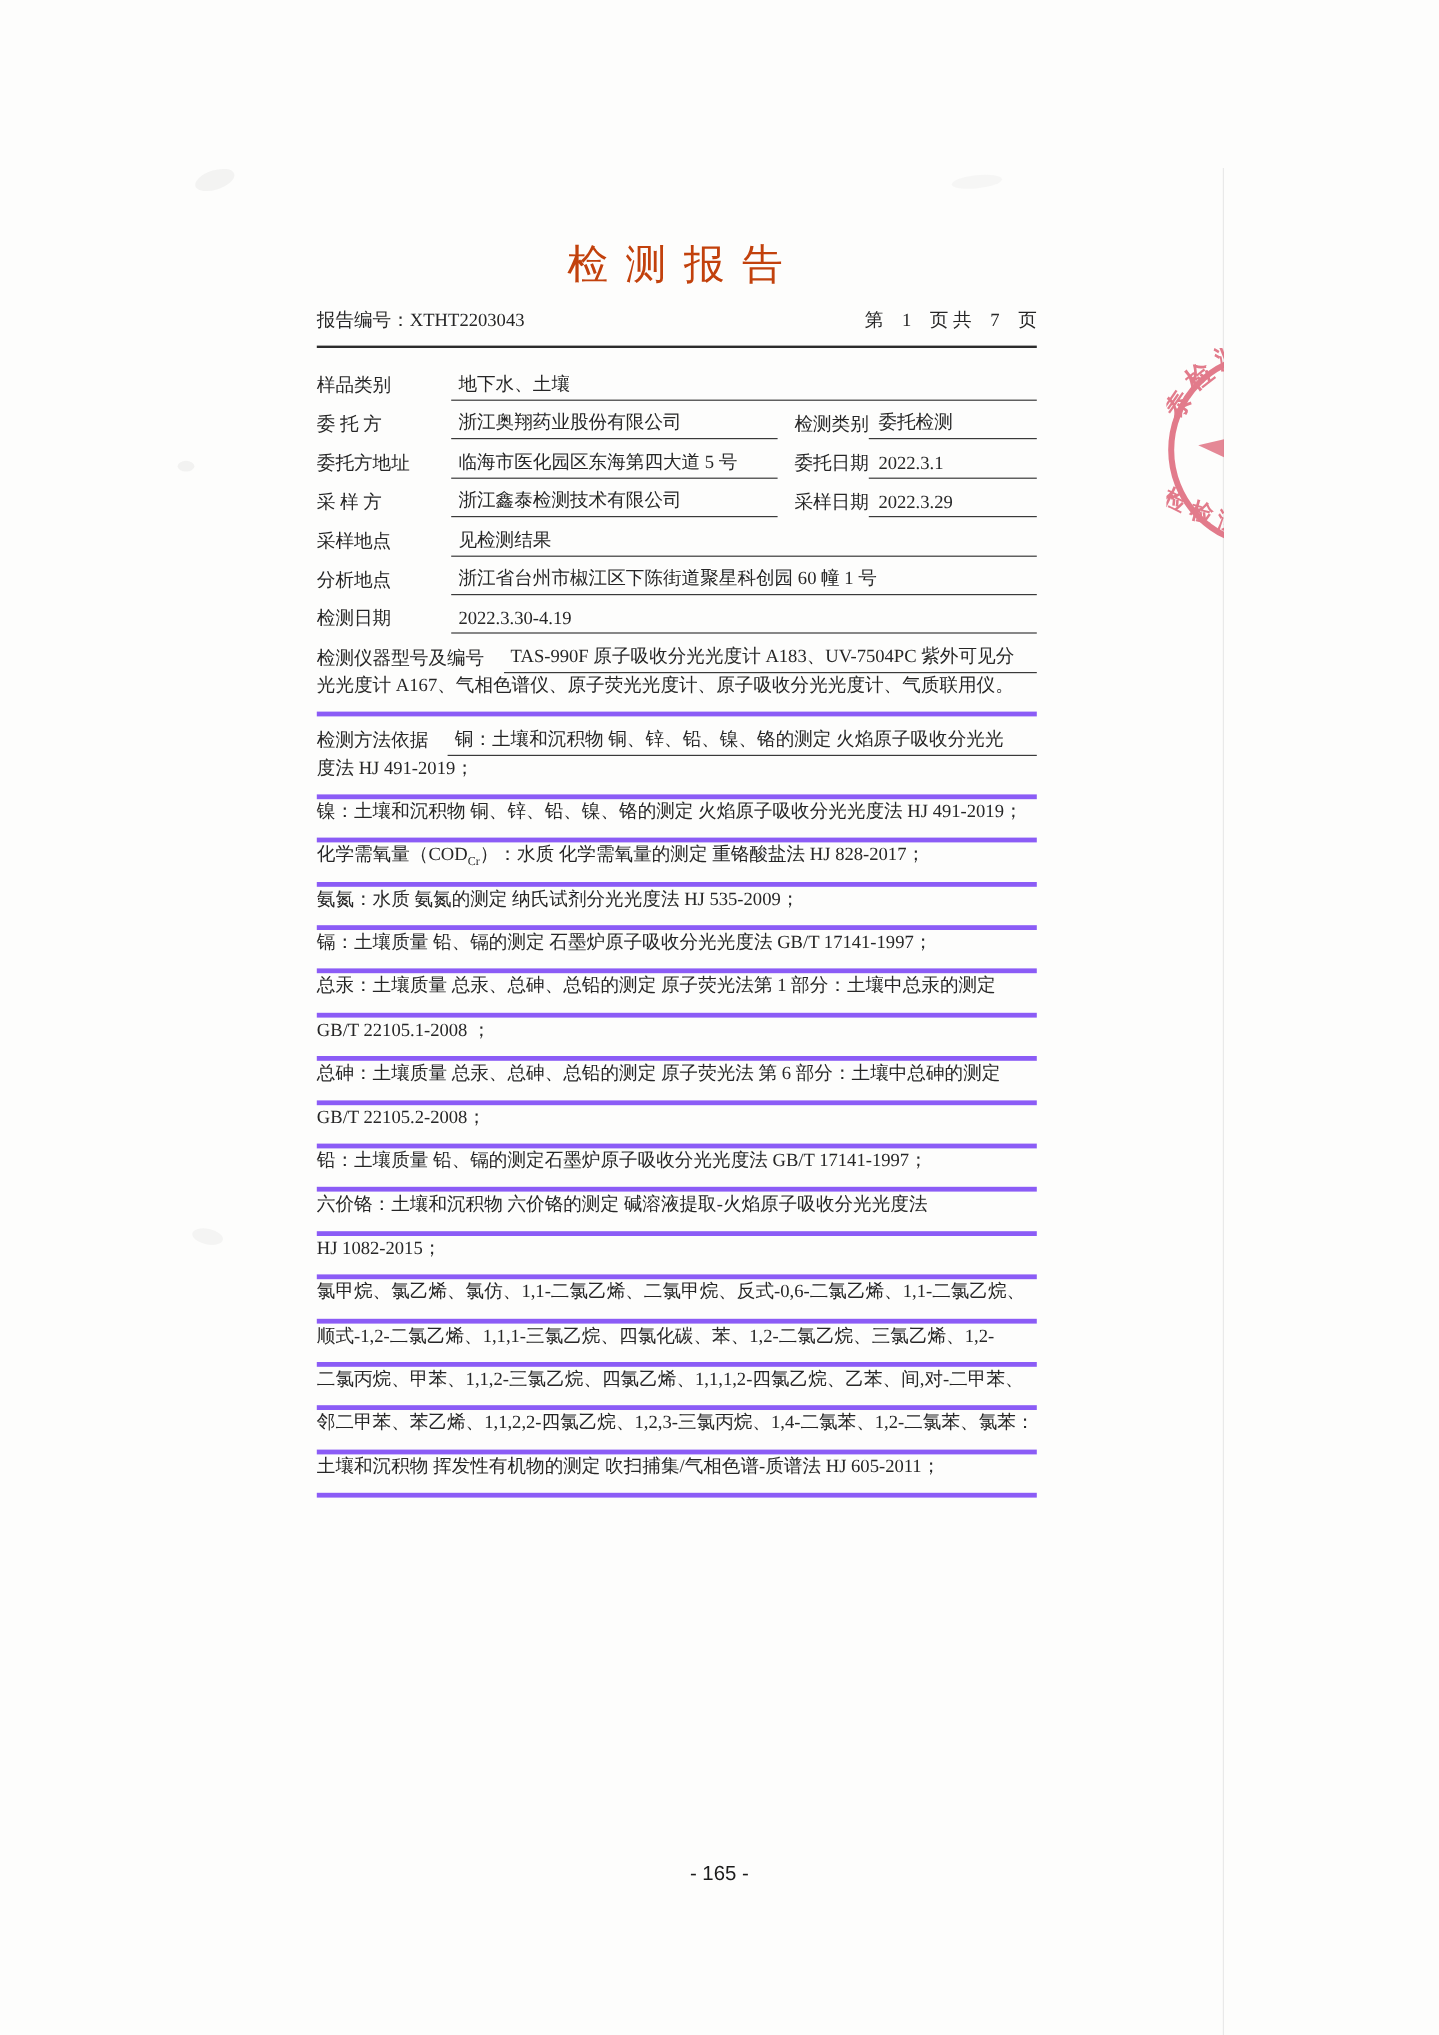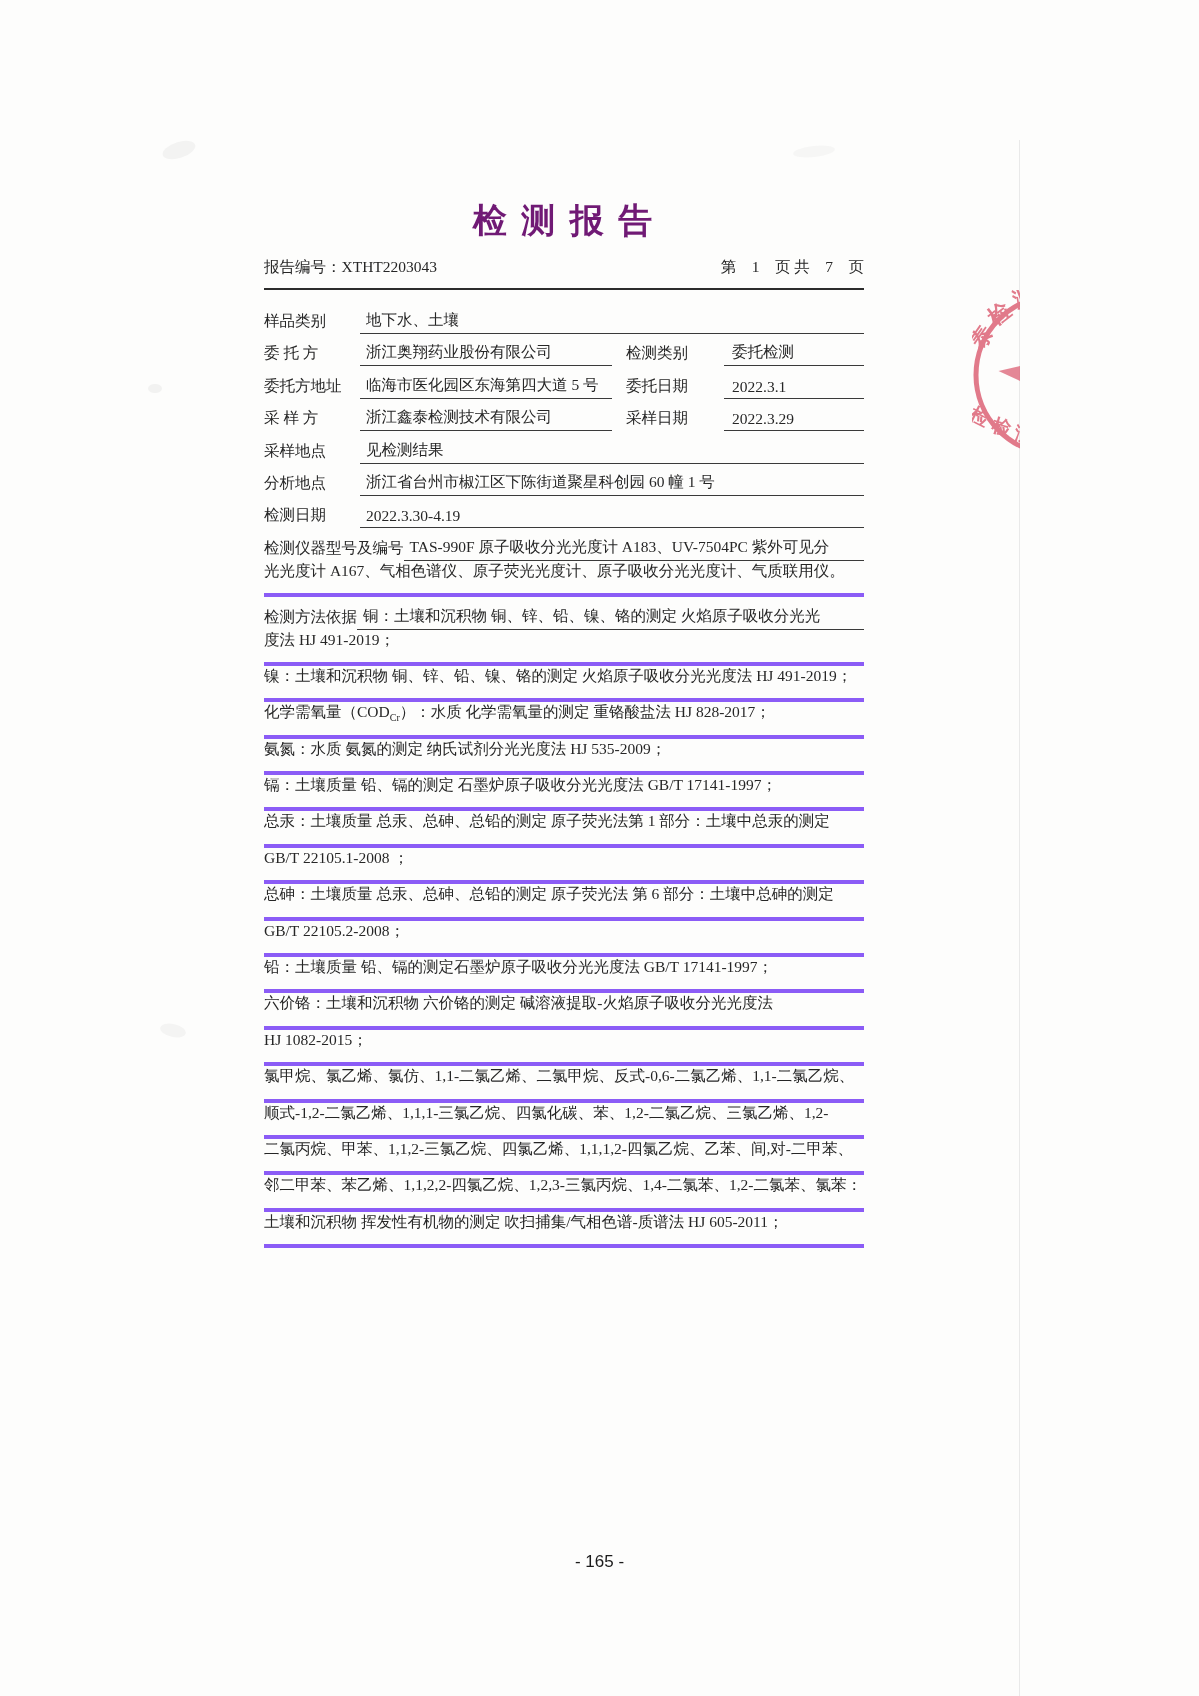--- a/index.html
+++ b/index.html
@@ -3,36 +3,36 @@
 <meta charset="utf-8">
 <style>
   html,body{margin:0;padding:0;}
   body{
     width:1199px;height:1696px;position:relative;overflow:hidden;
     background:#fdfdfc;color:#262626;
     font-family:"Liberation Serif","DejaVu Serif",serif;
   }
   .content{position:absolute;left:264px;top:198px;width:600px;}
   .doc-title{
-    font-size:34px;font-weight:bold;text-align:center;
-    letter-spacing:3px;white-space:pre;color:#701a75;
+    font-size:34px;font-weight:normal;text-align:center;
+    letter-spacing:3px;white-space:pre;color:#c2410c;
   }
   .report-line{
     display:flex;justify-content:space-between;align-items:flex-end;
     margin-top:12px;font-size:15.5px;height:22px;white-space:pre;
   }
   .divider{margin-top:10px;border-top:2px solid #2c2c2c;}
   .line{height:32.4px;display:flex;align-items:flex-end;font-size:15.5px;}
   .line.first{height:44px;}
   .flabel{white-space:pre;flex:0 0 auto;padding-bottom:2px;}
   .flabel.w{width:96px;}
   .fval{border-bottom:1px solid #3a3a3a;padding:0 2px 2px 6px;white-space:nowrap;}
-  .fval.grow{flex:1 1 auto;}
+  .fval.grow{flex:1 1 auto;margin-left:16px;}
   .flabel2{white-space:pre;flex:0 0 auto;margin-left:14px;padding-bottom:2px;}
-  .fval2{flex:0 0 130px;border-bottom:1px solid #3a3a3a;padding:0 2px 2px 8px;white-space:nowrap;margin-left:36px;}
+  .fval2{flex:0 0 130px;border-bottom:1px solid #3a3a3a;padding:0 2px 2px 8px;white-space:nowrap;}
   .mline{
     height:32.4px;display:flex;align-items:flex-start;font-size:15.5px;
     border-bottom:4px solid #8b5cf6;white-space:nowrap;overflow:visible;
   }
   .mline span{padding-bottom:2px;}
   sub.cr{font-size:10px;line-height:1;}
   
   .stamp-clip{
     position:absolute;left:972px;top:288px;width:48px;height:172px;
     overflow:hidden;pointer-events:none;

